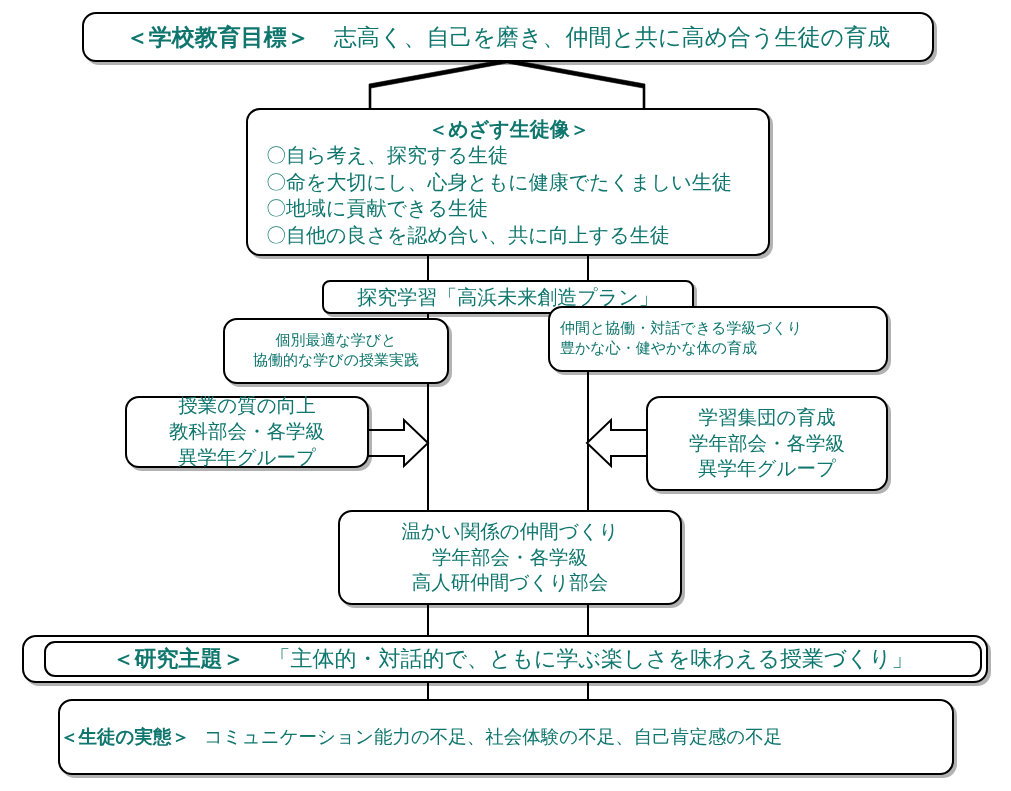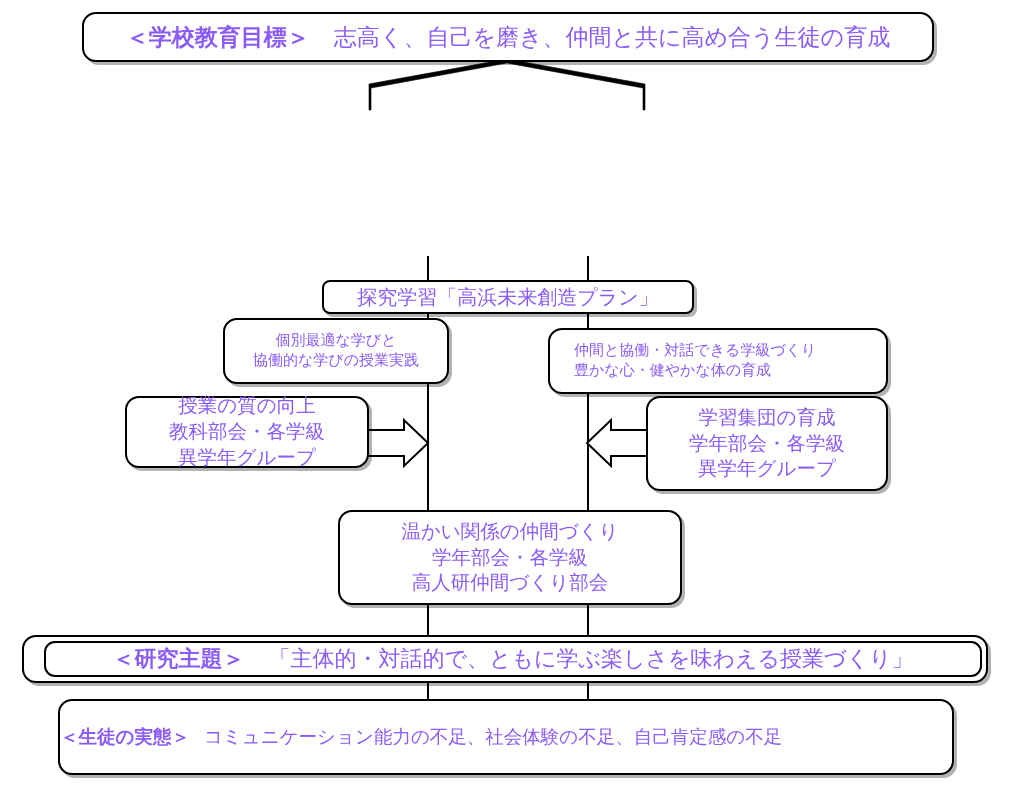--- a/index.html
+++ b/index.html
@@ -6,21 +6,21 @@
     margin: 0;
     padding: 0;
     background: #ffffff;
   }
   #canvas {
     position: relative;
     width: 1011px;
     height: 791px;
     background: #ffffff;
     font-family: "DejaVu Sans", "Liberation Sans", sans-serif;
-    color: #8b5cf6;
+    color: #0f766e;
     overflow: hidden;
   }
   .node {
     position: absolute;
     box-sizing: border-box;
     background: #ffffff;
     border: 2px solid #000000;
     display: flex;
     flex-direction: column;
     justify-content: center;
@@ -100,31 +100,38 @@
       <path d="M 648 430 L 611 430 L 611 420 L 587 443 L 611 466 L 611 456 L 648 456 Z" fill="#ffffff" stroke="#000000" stroke-width="2" stroke-linejoin="miter"></path>
     </g>
   </svg>
 
   <div class="node rounded shadowed ctr" style="left:82px; top:12px; width:852px; height:50px;">
     <div class="ln t-goal">
       <span class="b">＜学校教育目標＞</span><span class="spacer-lg"></span><span>志高く、自己を磨き、仲間と共に高め合う生徒の育成</span>
     </div>
   </div>
 
+  <div class="node rounded shadowed" style="left:246px; top:108px; width:524px; height:148px; padding:6px 16px 6px 18px;">
+    <div class="ln t-image ctr b">＜めざす生徒像＞</div>
+    <div class="ln t-image">〇自ら考え、探究する生徒</div>
+    <div class="ln t-image">〇命を大切にし、心身ともに健康でたくましい生徒</div>
+    <div class="ln t-image">〇地域に貢献できる生徒</div>
+    <div class="ln t-image">〇自他の良さを認め合い、共に向上する生徒</div>
+  </div>
 
   <div class="node shadowed ctr" style="left:322px; top:280px; width:372px; height:34px; border-radius:8px;">
     <div class="ln t-plan">探究学習「高浜未来創造プラン」</div>
   </div>
 
   <div class="node rounded shadowed ctr" style="left:223px; top:318px; width:226px; height:66px;">
     <div class="ln t-mid">個別最適な学びと</div>
     <div class="ln t-mid">協働的な学びの授業実践</div>
   </div>
 
-  <div class="node rounded shadowed" style="left:548px; top:328px; width:340px; height:66px; padding-left:24px;">
+  <div class="node rounded shadowed" style="left:548px; top:306px; width:340px; height:66px; padding-left:10px;">
     <div class="ln t-mid">仲間と協働・対話できる学級づくり</div>
     <div class="ln t-mid">豊かな心・健やかな体の育成</div>
   </div>
 
   <div class="node rounded shadowed ctr" style="left:125px; top:396px; width:244px; height:72px;">
     <div class="ln t-side">授業の質の向上</div>
     <div class="ln t-side">教科部会・各学級</div>
     <div class="ln t-side">異学年グループ</div>
   </div>
 

